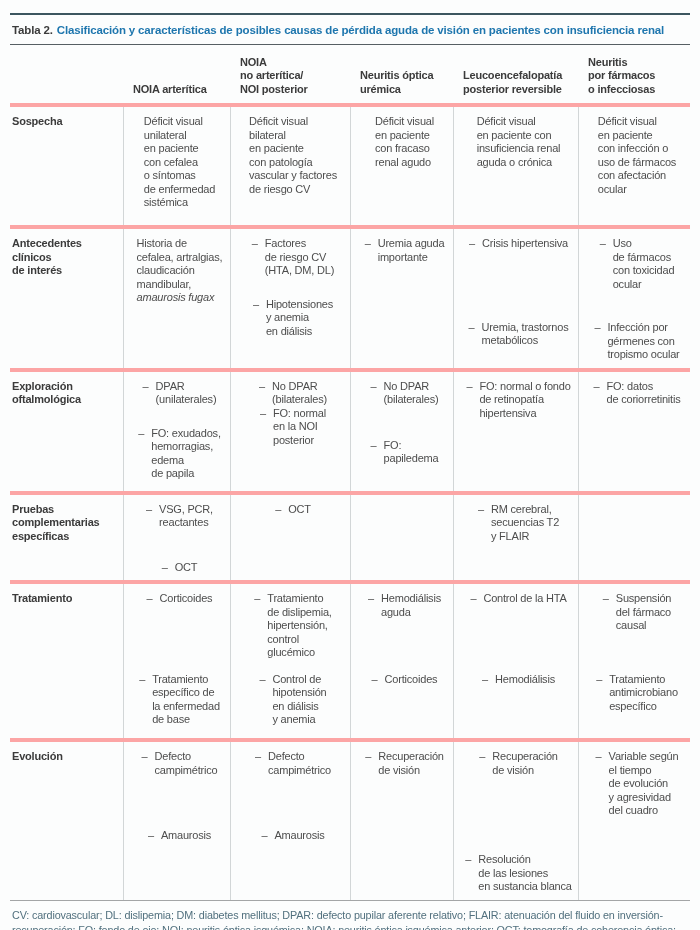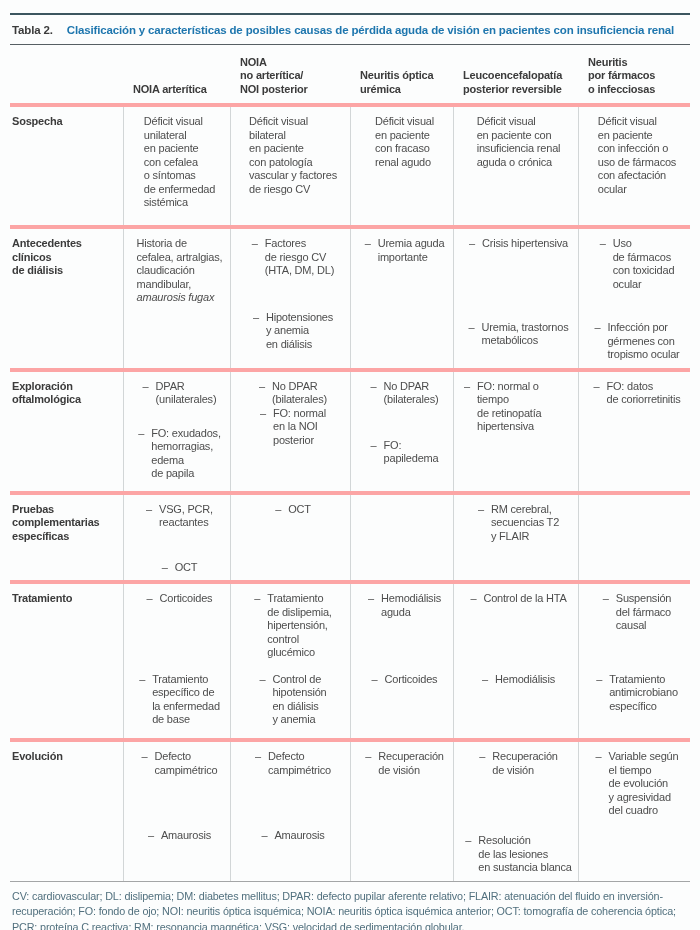--- a/index.html
+++ b/index.html
@@ -12,21 +12,21 @@
     padding:0 10px;
     overflow:hidden;
   }
   .rule-dark { border:none; border-top:2px solid #3c565f; }
   .rule-mid  { border:none; border-top:1px solid #565f63; }
   .rule-gray { border:none; border-top:1px solid #a3a5a6; }
 
   .top-rule { margin-top:13px; }
 
   .title-line {
-    display:flex; gap:14px; align-items:baseline;
+    display:flex; gap:4px; align-items:baseline;
     margin:9px 0 8px 2px;
     font-size:11.5px; font-weight:bold; letter-spacing:-0.15px;
     white-space:nowrap;
   }
   .title-prefix { color:#3b3b3b; }
   .title-text   { color:#1e76ae; }
 
   .grid {
     display:grid;
     grid-template-columns:113px 107px 120px 103px 125px 112px;
@@ -152,36 +152,36 @@
 uso de fármacos
 con afectación
 ocular</div>
       </div>
   </div>
 </div>
 
 <div class="grid trow r2">
   <div class="rlabel">Antecedentes
 clínicos
-de diálisis</div>
+de interés</div>
   <div class="cell">
     <div class="item">
       <div class="txt"><span>Historia de
 cefalea, artralgias,
 claudicación
 mandibular,</span><span class="it">amaurosis fugax</span></div>
     </div>
   </div>
   <div class="cell">
     <div class="item dash">
         <div class="txt">Factores
 de riesgo CV
 (HTA, DM, DL)</div>
       </div>
-    <div class="item dash" style="margin-top:33px">
+    <div class="item dash" style="margin-top:20px">
         <div class="txt">Hipotensiones
 y anemia
 en diálisis</div>
       </div>
   </div>
   <div class="cell">
     <div class="item dash">
         <div class="txt">Uremia aguda
 importante</div>
       </div>
@@ -241,21 +241,21 @@
         <div class="txt">No DPAR
 (bilaterales)</div>
       </div>
     <div class="item dash" style="margin-top:32px">
         <div class="txt">FO:
 papiledema</div>
       </div>
   </div>
   <div class="cell">
     <div class="item dash">
-        <div class="txt">FO: normal o tiempo
+        <div class="txt">FO: normal o fondo
 de retinopatía
 hipertensiva</div>
       </div>
   </div>
   <div class="cell">
     <div class="item dash">
         <div class="txt">FO: datos
 de coriorretinitis</div>
       </div>
   </div>
@@ -373,21 +373,21 @@
     <div class="item dash">
         <div class="txt">Recuperación
 de visión</div>
       </div>
   </div>
   <div class="cell">
     <div class="item dash">
         <div class="txt">Recuperación
 de visión</div>
       </div>
-    <div class="item dash" style="margin-top:57px">
+    <div class="item dash" style="margin-top:76px">
         <div class="txt">Resolución
 de las lesiones
 en sustancia blanca</div>
       </div>
   </div>
   <div class="cell">
     <div class="item dash">
         <div class="txt">Variable según
 el tiempo
 de evolución

